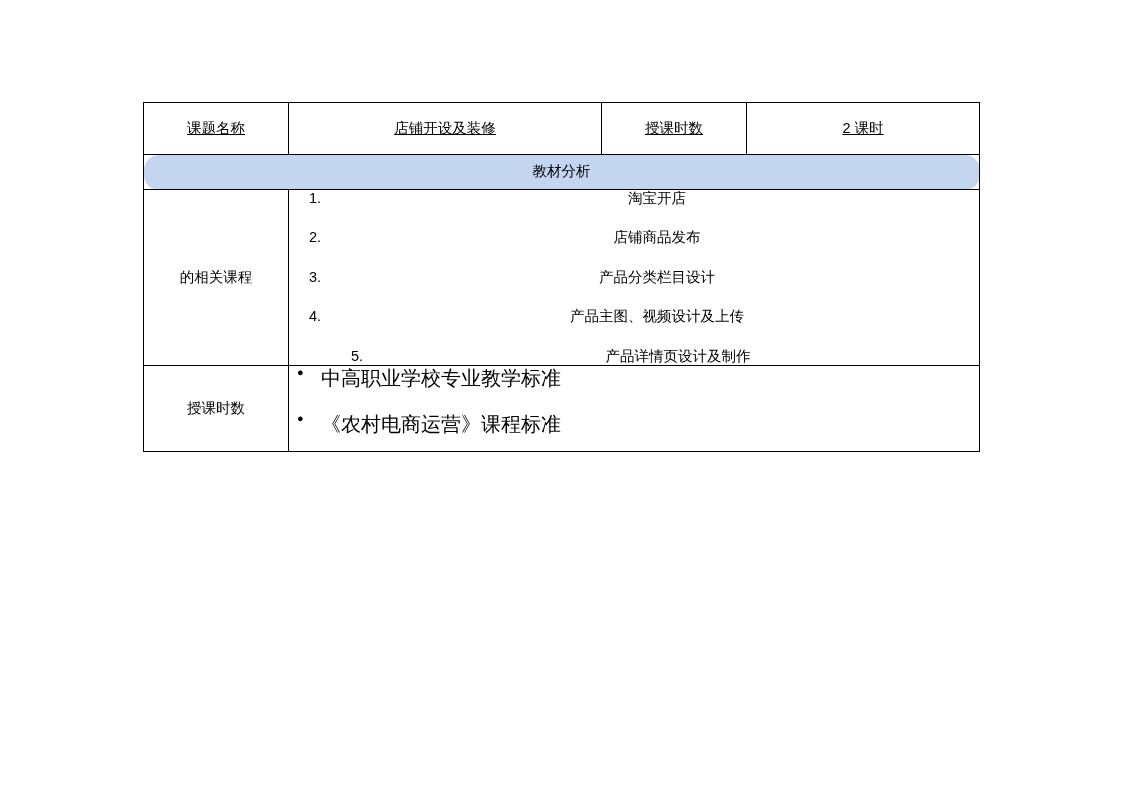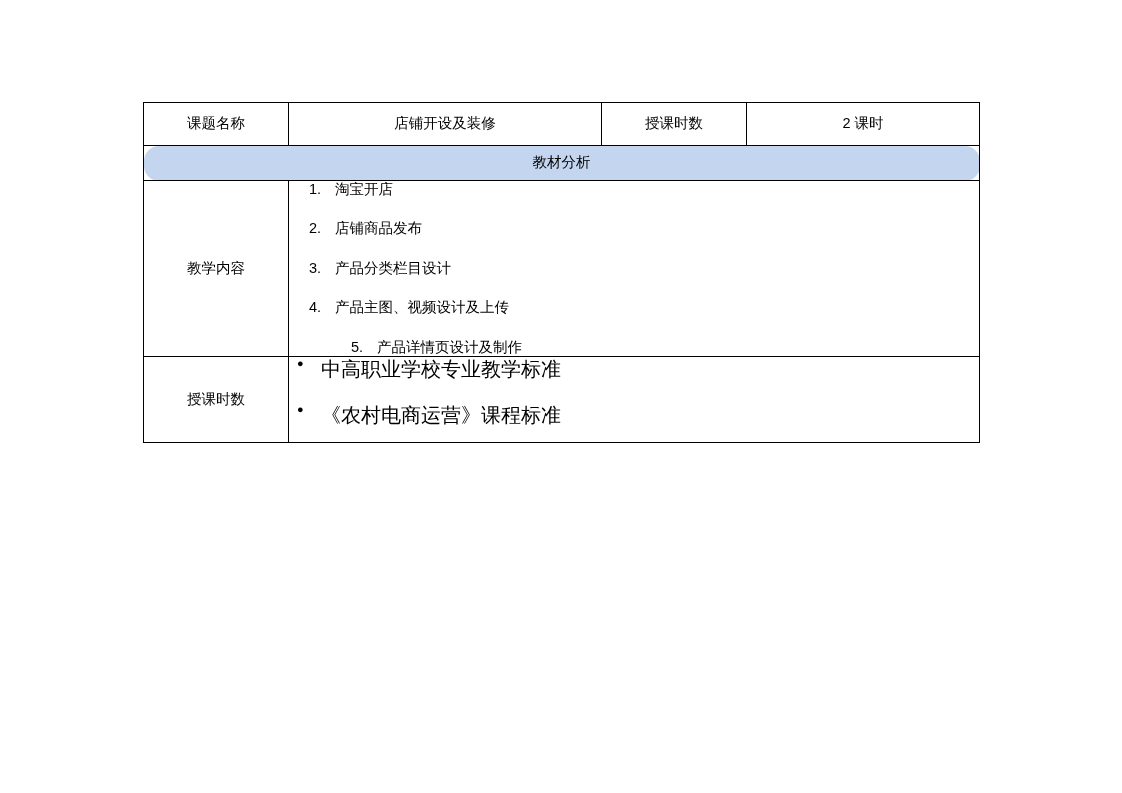--- a/index.html
+++ b/index.html
@@ -36,37 +36,39 @@
     line-height: 1.5;
   }
   .cell-center {
     text-align: center;
   }
   .label-cell {
     text-align: center;
     font-size: 14.5px;
   }
   .row-h {
-    height: 43px;
+    height: 52px;
+    text-decoration: underline;
   }
   .section-bar td {
     background: #c3d5ef;
     text-align: center;
     height: 34px;
     font-size: 14.5px;
     border-radius: 15px;
   }
   .content-pad {
     padding: 14px 0 14px 20px;
   }
   ol.num-list {
     margin: 0;
     padding: 0 0 0 46px;
     list-style: none;
     counter-reset: item;
+    text-align: center;
   }
   ol.num-list li {
     counter-increment: item;
     position: relative;
     font-size: 14.5px;
     line-height: 1.2;
     margin: 0 0 22px 0;
   }
   ol.num-list li:last-child {
     margin-bottom: 0;
@@ -124,21 +126,21 @@
         <td class="cell-center">店铺开设及装修</td>
         <td class="label-cell">授课时数</td>
         <td class="cell-center">2 课时</td>
       </tr>
 
       <tr class="section-bar">
         <td colspan="4">教材分析</td>
       </tr>
 
       <tr>
-        <td class="label-cell">教学内容</td>
+        <td class="label-cell">的相关课程</td>
         <td colspan="3" class="content-pad">
           <ol class="num-list">
             <li>淘宝开店</li>
             <li>店铺商品发布</li>
             <li>产品分类栏目设计</li>
             <li>产品主图、视频设计及上传</li>
             <li>产品详情页设计及制作</li>
           </ol>
         </td>
       </tr>

